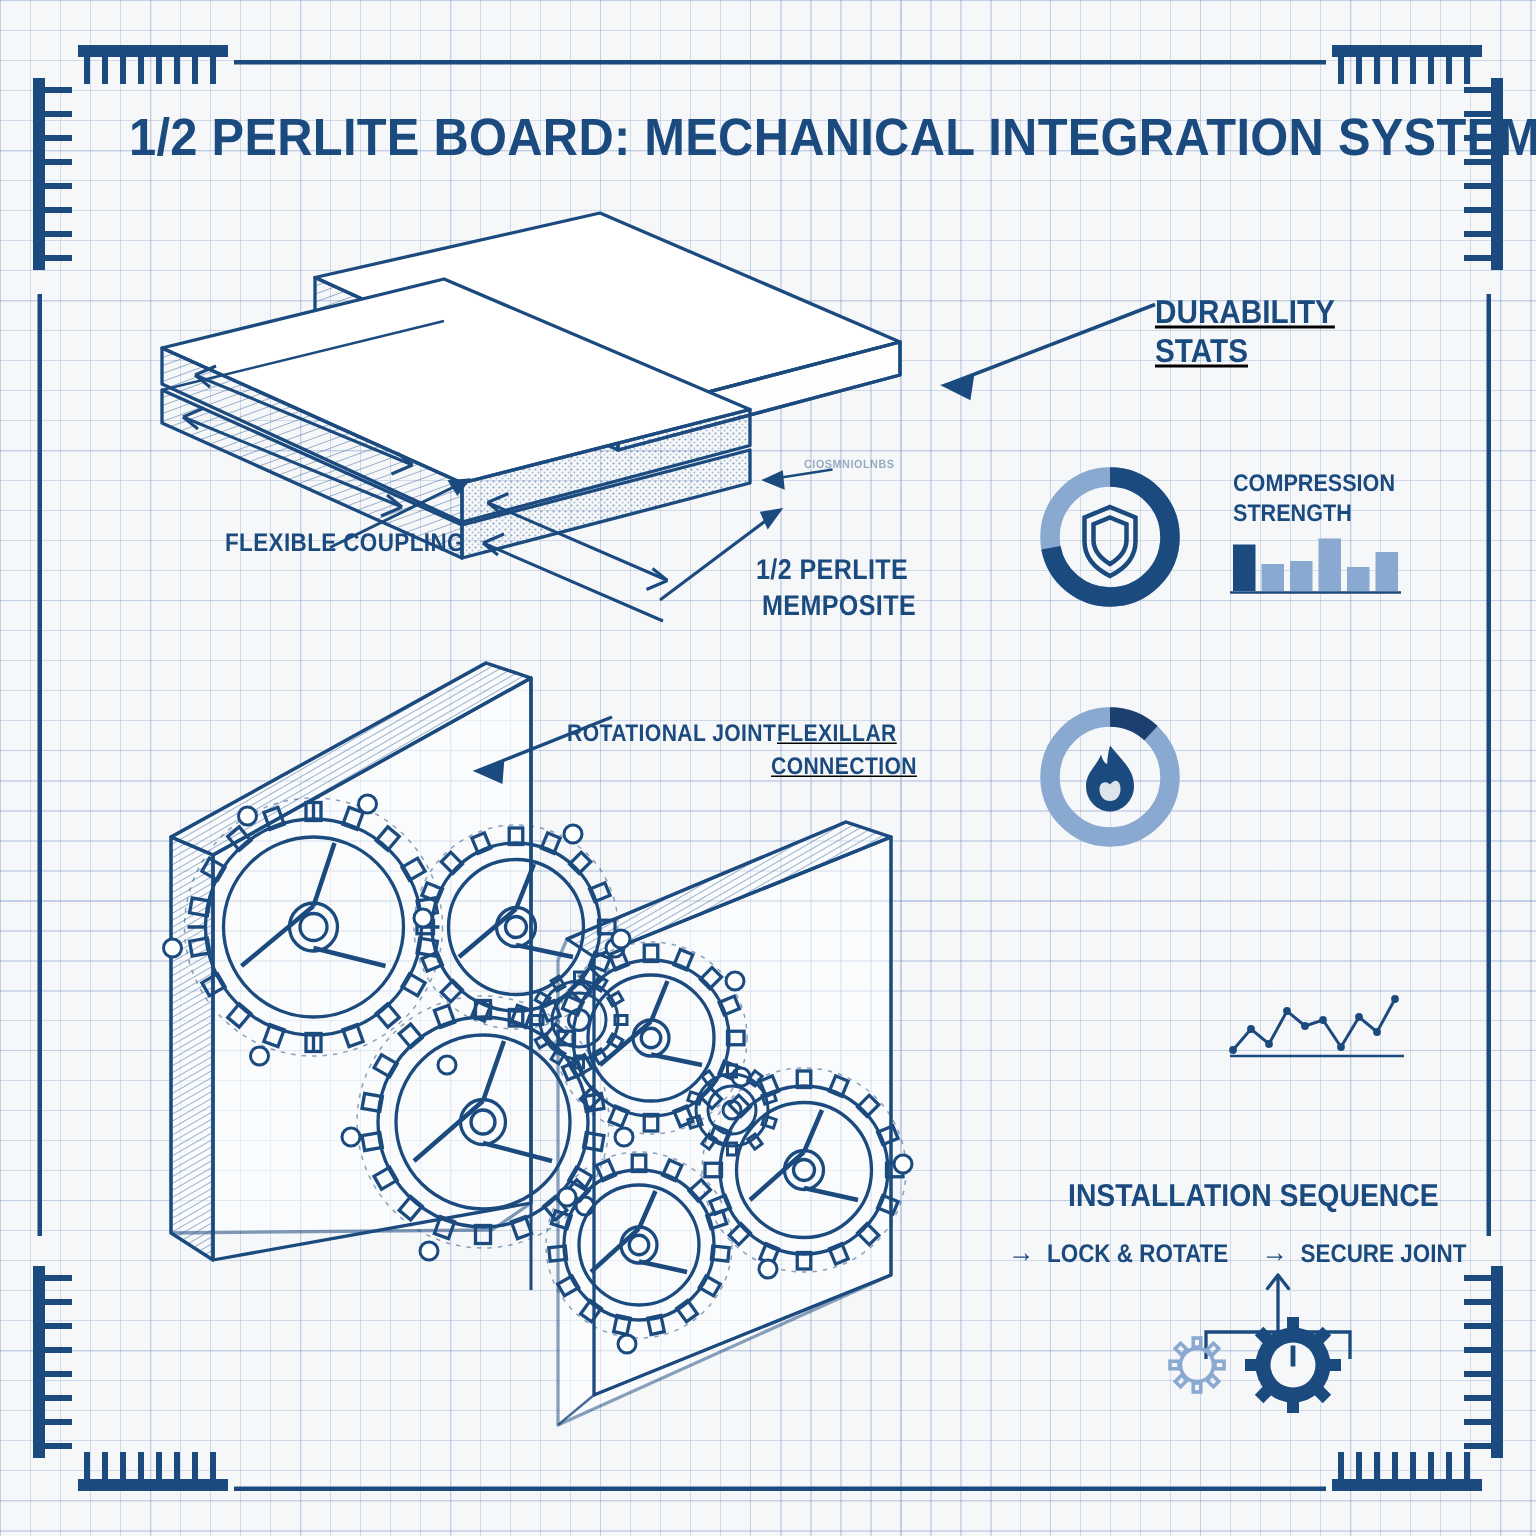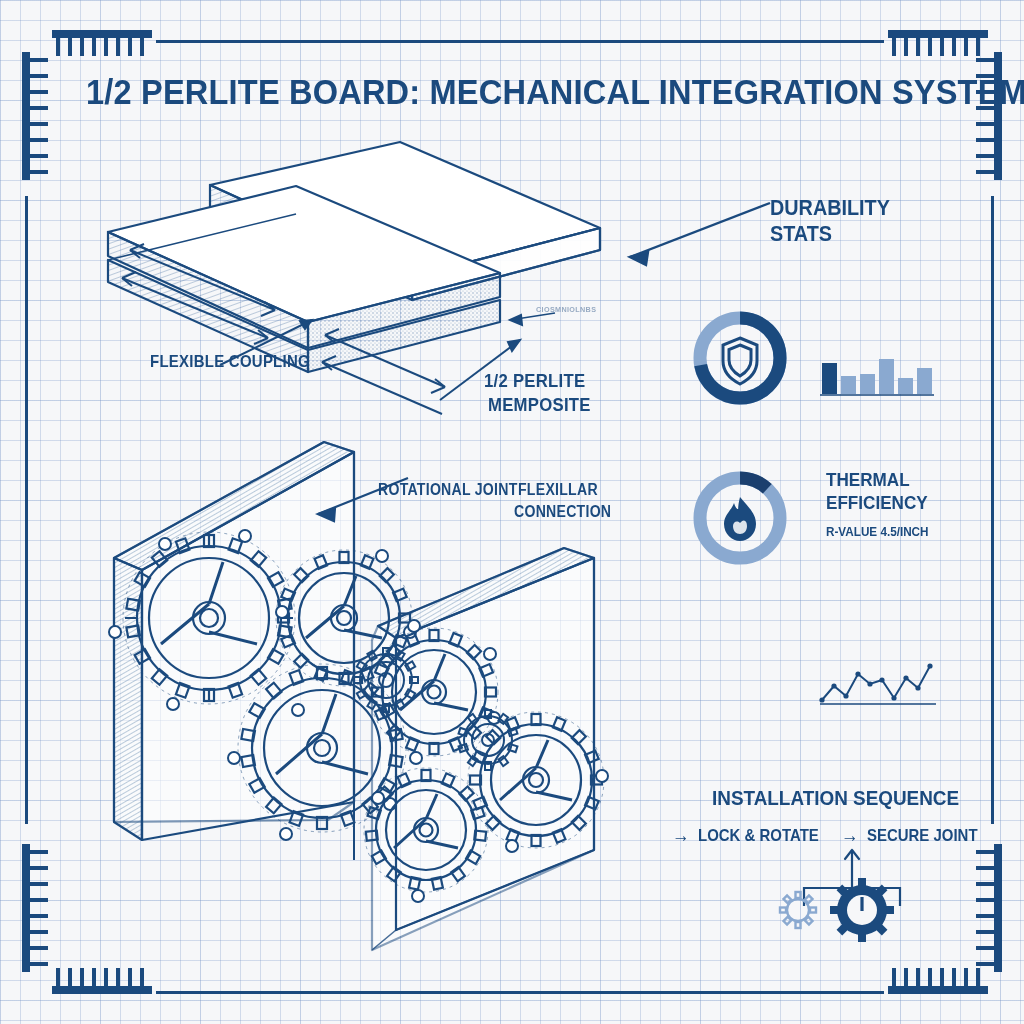--- a/index.html
+++ b/index.html
@@ -216,21 +216,21 @@
       <path d="M212 140 l-12 1 l5 8 Z"></path>
       <path d="M340 220 L420 160" fill="none"></path>
       <path d="M420 160 l-12 2 l4 9 Z"></path>
       <path d="M410 140 L455 133" fill="none" stroke-width="1.6"></path>
       <path d="M410 140 l11 -5 l1 10 Z"></path>
     </g>
   </svg>
 
   <div class="lab" style="left:150px;top:352px;font-size:17px;">FLEXIBLE COUPLING</div>
 
-  <div style="position:absolute;left:484px;top:370px;">
+  <div style="position:absolute;left:504px;top:370px;">
     <div class="lab" style="position:relative;left:0;top:0;font-size:19px;">1/2 PERLITE</div>
     <div class="lab" style="position:relative;left:4px;top:3px;font-size:19px;">MEMPOSITE</div>
   </div>
 
   <div class="tiny-ghost" style="left:536px;top:305px;">CIOSMNIOLNBS</div>
 
   <svg class="abs" style="left:610px;top:195px;" width="180" height="80" viewBox="0 0 180 80">
     <g stroke="#1b4a7e" stroke-width="2.4" fill="#1b4a7e">
       <path d="M160 8 L20 62" fill="none"></path>
       <path d="M20 62 l18 -5 l-2 13 Z"></path>
@@ -540,39 +540,43 @@
   </svg>
 
   <svg class="abs" style="left:300px;top:470px;" width="120" height="60" viewBox="0 0 120 60">
     <g stroke="#1b4a7e" stroke-width="2.2" fill="#1b4a7e">
       <path d="M108 8 L18 44" fill="none"></path>
       <path d="M18 44 l17 -6 l-1 13 Z"></path>
     </g>
   </svg>
 
   <div class="lab" style="left:378px;top:481px;font-size:16px;">ROTATIONAL JOINT</div>
-  <div style="position:absolute;left:518px;top:481px;">
+  <div style="position:absolute;left:518px;top:481px;text-decoration:underline;">
     <div class="lab" style="position:relative;font-size:16px;">FLEXILLAR</div>
     <div class="lab" style="position:relative;left:-4px;top:4px;font-size:16px;">CONNECTION</div>
   </div>
 
-  <div style="position:absolute;left:770px;top:196px;">
+  <div style="position:absolute;left:770px;top:196px;text-decoration:underline;">
     <div class="stat-title" style="font-size:22px;">DURABILITY</div>
     <div class="stat-title" style="font-size:22px;margin-top:2px;">STATS</div>
   </div>
 
   <div style="position:absolute;left:688px;top:306px;">
     <svg width="104" height="104" viewBox="0 0 104 104">
       <circle cx="52" cy="52" r="40" fill="none" stroke="#8aa9d0" stroke-width="13"></circle>
       <circle cx="52" cy="52" r="40" fill="none" stroke="#1b4a7e" stroke-width="13" stroke-dasharray="181 251" transform="rotate(-90 52 52)"></circle>
       <g transform="translate(52,52)" fill="none" stroke="#1b4a7e" stroke-width="3">
         <path d="M0 -20 L17 -13 L17 3 C17 15 8 22 0 26 C-8 22 -17 15 -17 3 L-17 -13 Z"></path>
         <path d="M0 -13 L11 -8.5 L11 2 C11 10 5 15 0 18 C-5 15 -11 10 -11 2 L-11 -8.5 Z"></path>
       </g>
     </svg>
+  </div>
+  <div style="position:absolute;left:822px;top:314px;">
+    <div class="stat-title" style="font-size:16px;">COMPRESSION</div>
+    <div class="stat-title" style="font-size:16px;margin-top:2px;">STRENGTH</div>
   </div>
   <svg class="abs" style="left:820px;top:358px;" width="116" height="40" viewBox="0 0 116 40">
     <g>
       <rect x="2" y="5" width="15" height="31" fill="#1b4a7e"></rect>
       <rect x="21" y="18" width="15" height="18" fill="#8aa9d0"></rect>
       <rect x="40" y="16" width="15" height="20" fill="#8aa9d0"></rect>
       <rect x="59" y="1" width="15" height="35" fill="#8aa9d0"></rect>
       <rect x="78" y="20" width="15" height="16" fill="#8aa9d0"></rect>
       <rect x="97" y="10" width="15" height="26" fill="#8aa9d0"></rect>
     </g>
@@ -581,25 +585,20 @@
 
   <div style="position:absolute;left:688px;top:466px;">
     <svg width="104" height="104" viewBox="0 0 104 104">
       <circle cx="52" cy="52" r="40" fill="none" stroke="#8aa9d0" stroke-width="13"></circle>
       <circle cx="52" cy="52" r="40" fill="none" stroke="#1b3f6e" stroke-width="13" stroke-dasharray="30 251" transform="rotate(-90 52 52)"></circle>
       <g transform="translate(52,53)" fill="#1b4a7e">
         <path d="M0 -22 C8 -12 16 -6 16 5 C16 15 8 22 0 22 C-8 22 -16 15 -16 5 C-16 -4 -9 -8 -6 -16 C-4 -9 -1 -8 2 -12 C4 -8 2 -4 0 0 C-3 -6 -2 -14 0 -22 Z"></path>
         <path d="M0 4 C4 -1 7 2 7 7 C7 12 4 15 0 15 C-4 15 -7 12 -7 7 C-7 3 -3 1 0 4 Z" fill="#ffffff" opacity=".85"></path>
       </g>
     </svg>
-  </div>
-  <div style="position:absolute;left:826px;top:470px;">
-    <div class="stat-title" style="font-size:19px;">THERMAL</div>
-    <div class="stat-title" style="font-size:19px;margin-top:2px;">EFFICIENCY</div>
-    <div class="stat-title" style="font-size:13px;margin-top:11px;">R-VALUE 4.5/INCH</div>
   </div>
 
   <svg class="abs" style="left:818px;top:658px;" width="120" height="50" viewBox="0 0 120 50">
     <polyline fill="none" stroke="#1b4a7e" stroke-width="2" points="4,42 16,28 28,38 40,16 52,26 64,22 76,40 88,20 100,30 112,8"></polyline>
     <g fill="#1b4a7e">
       <circle cx="4" cy="42" r="2.6"></circle>
         <circle cx="16" cy="28" r="2.6"></circle>
       <circle cx="28" cy="38" r="2.6"></circle>
         <circle cx="40" cy="16" r="2.6"></circle>
       <circle cx="52" cy="26" r="2.6"></circle>

